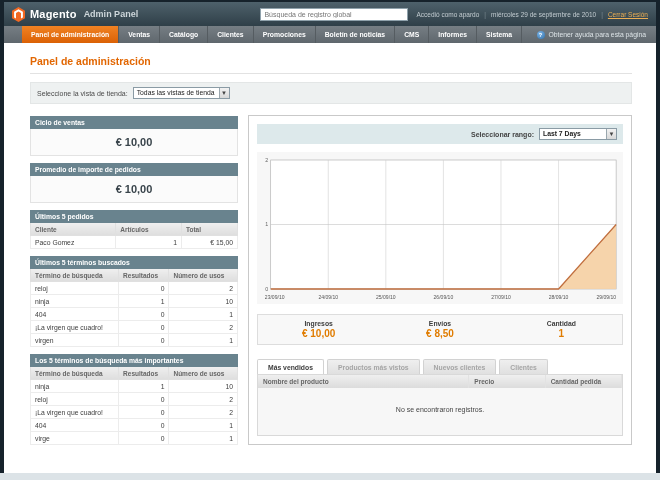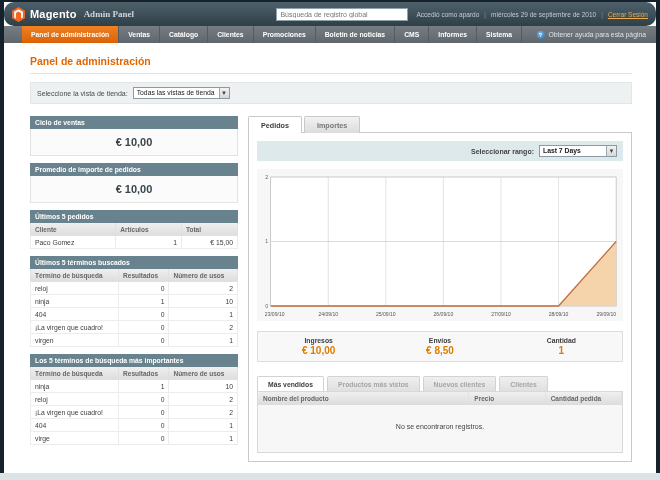--- a/index.html
+++ b/index.html
@@ -2,27 +2,27 @@
 <html><head>
 <meta charset="utf-8">
 <style>
   * { margin:0; padding:0; box-sizing:border-box; }
   body { font-family:"Liberation Sans", sans-serif; background:#333; }
   .frame { position:relative; width:660px; height:480px; background:#16222b; padding:2px 4px 0 4px; overflow:hidden; }
   .page { width:652px; height:471px; background:#fff; overflow:hidden; }
   .bottom-band { position:absolute; left:0; bottom:0; width:660px; height:7px; background:#dce3e7; }
 
   
-  .hdr { height:24px; background:linear-gradient(#4e616b,#2f3f48); display:flex; align-items:center; padding:0 8px;border-radius:10px; }
+  .hdr { height:24px; background:linear-gradient(#4e616b,#2f3f48); display:flex; align-items:center; padding:0 8px; }
   .logo-wrap { display:flex; align-items:center; gap:5px; }
   .logo-badge { width:13px; height:15px; }
   .logo-name { color:#fff; font-size:11px; font-weight:bold; letter-spacing:0.2px; }
-  .logo-sub { color:#cdd6da; font-size:9px; font-weight:bold; margin-left:2px;font-family:Liberation Serif, serif; }
+  .logo-sub { color:#cdd6da; font-size:9px; font-weight:bold; margin-left:2px; }
   .hdr-right { margin-left:auto; display:flex; align-items:center; gap:8px; }
-  .search-input { width:132px; height:13px; font-size:7px; padding:1px 3px; border:1px solid #8fa1ab; background:#fff; color:#333; font-family:"Liberation Sans",sans-serif; }
+  .search-input { width:148px; height:13px; font-size:7px; padding:1px 3px; border:1px solid #8fa1ab; background:#fff; color:#333; font-family:"Liberation Sans",sans-serif; }
   .hdr-meta { font-size:6.5px; color:#c3ccd1; display:flex; align-items:center; gap:5px; white-space:nowrap; }
   .hdr-sep { color:#7c8b92; }
   .logout-link { color:#ecaf54; text-decoration:underline; cursor:pointer; }
 
   
   .nav { height:17px; background:linear-gradient(#767e84,#5f676d); display:flex; align-items:stretch; padding-left:18px; }
   .nav-items { display:flex; }
   .nav-item { display:flex; align-items:center; padding:0 9px; font-size:6.8px; font-weight:bold; color:#fff; border-right:1px solid #555c61; cursor:pointer; white-space:nowrap; }
   .nav-item.active { background:linear-gradient(#f08223,#db6105); }
   .nav-help { margin-left:auto; display:flex; align-items:center; gap:4px; padding-right:10px; font-size:6.8px; color:#dde4e7; }
@@ -242,24 +242,20 @@
                     <td class="num">0</td>
                     <td class="num">1</td>
                 </tr>
                 </tbody>
             </table>
           </div>
 
         </div>
 
         <div class="col-right">
-          <div class="dash-tabs">
-              <div class="dtab active">Pedidos</div>
-              <div class="dtab">Importes</div>
-            </div>
 
           <div class="dash-panel">
             <div class="range-bar">
               <span>Seleccionar rango:</span>
               <span class="select">
                 <span class="sel-val">Last 7 Days</span>
                 <span class="sel-arrow">▼</span>
               </span>
             </div>
 

